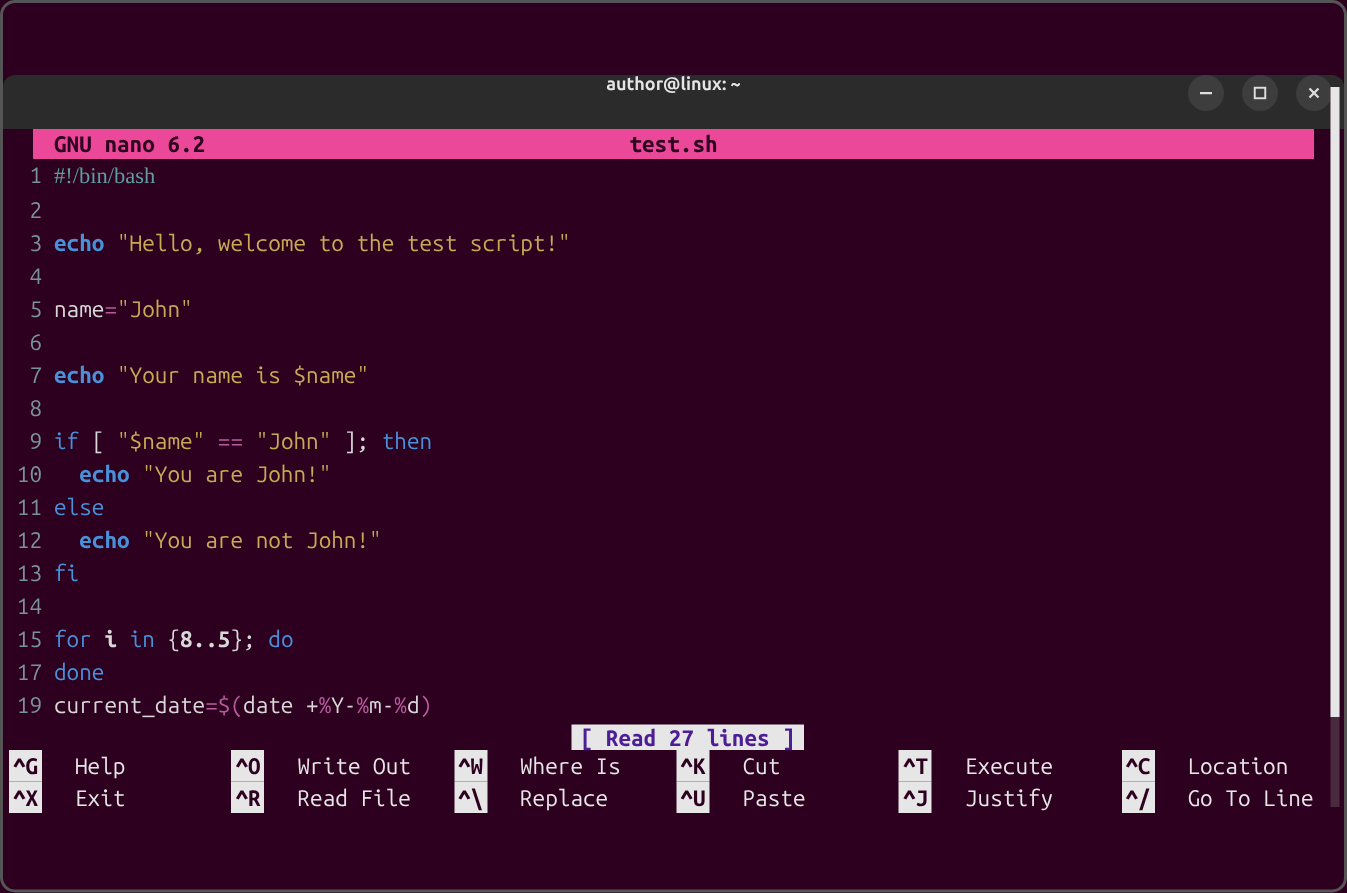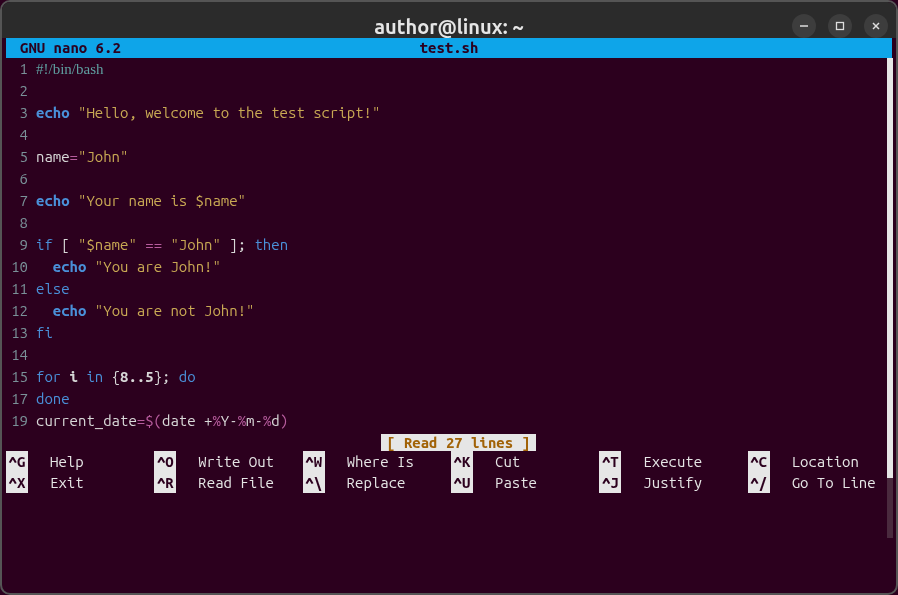--- a/index.html
+++ b/index.html
@@ -10,29 +10,30 @@
     width: 898px;
     height: 595px;
     overflow: hidden;
     border: 2px solid #555;
     border-radius: 10px;
   }
   .titlebar {
     background: #2b2b2b;
     height: 36px;
     display: flex;
-    align-items: flex-end;
+    align-items: flex-start;
     justify-content: center;
     position: relative;
     color: #e6e6e6;
     font-family: "Ubuntu", sans-serif;
-    font-size: 20px;
+    font-size: 12px;
     font-weight: bold;
     border-top-left-radius: 8px;
     border-top-right-radius: 8px;
+    margin-top: 48px;
   }
   .window-controls {
     position: absolute;
     right: 8px;
     display: flex;
     gap: 12px;
   }
   .win-btn {
     width: 24px;
     height: 24px;
@@ -40,28 +41,28 @@
     background: #3d3d3d;
     display: flex;
     align-items: center;
     justify-content: center;
     color: #ddd;
     font-size: 12px;
     cursor: pointer;
   }
   .win-btn svg { width: 10px; height: 10px; }
   .nano-header {
-    background: #0ea5e9;
+    background: #ec4899;
     color: #2c001e;
     height: 20px;
     line-height: 20px;
     display: flex;
     font-weight: bold;
     padding: 0 4px;
-    margin: 0 4px;
+    margin: 0 20px;
   }
   .nano-header .left { flex: 0 0 auto; padding-left: 10px;}
   .nano-header .center { flex: 1; text-align: center; }
   .editor {
     padding: 0 4px 0 4px;
     line-height: 22px;
     color: #d8d8d8;
   }
   .code-line {
     display: flex;
@@ -80,21 +81,21 @@
   .c-string { color: #c9a954; }
   .c-op { color: #b85c9e; }
   .c-num { color: #d8d8d8; font-weight: bold;}
   .c-plain { color: #d8d8d8; }
   .status-line {
     text-align: center;
     margin-top: 2px;
   }
   .status-pill {
     background: #e6e6e6;
-    color: #a16207;
+    color: #4c1d95;
     padding: 0 6px;
     font-weight: bold;
     margin-left: 19px;
   }
   .shortcuts {
     display: grid;
     grid-template-columns: repeat(6, 1fr);
     padding: 0 4px 2px 4px;
     column-gap: 4px;
     line-height: 21px;

